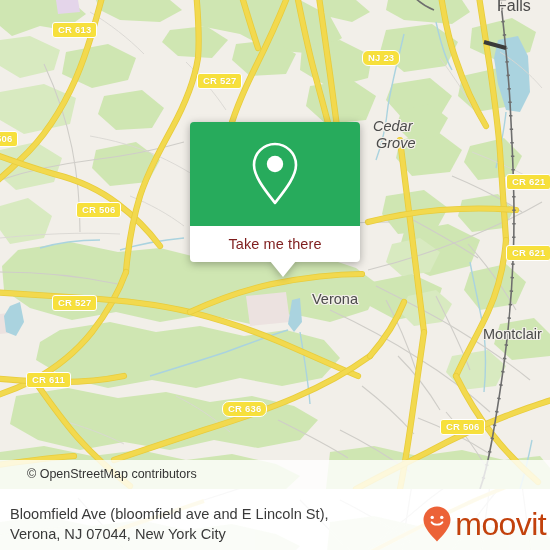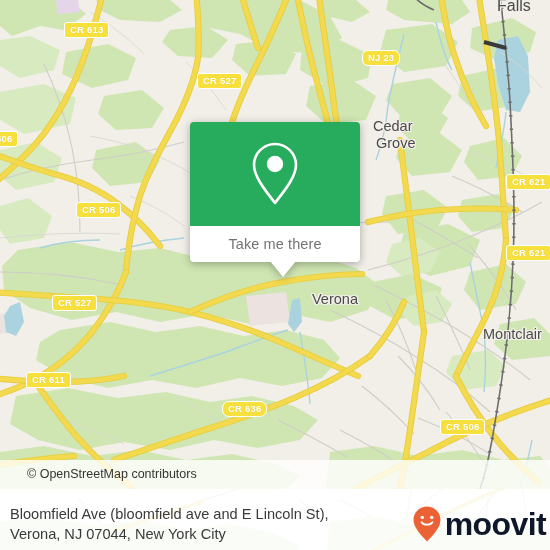--- a/index.html
+++ b/index.html
@@ -56,21 +56,21 @@
   .place {
     position: absolute;
     color: #4b4b4b;
     font-size: 14.5px;
     line-height: 16px;
     white-space: nowrap;
     text-shadow:
       -1.4px 0 #f2efe9, 1.4px 0 #f2efe9, 0 -1.4px #f2efe9, 0 1.4px #f2efe9,
       -1px -1px #f2efe9, 1px -1px #f2efe9, -1px 1px #f2efe9, 1px 1px #f2efe9;
   }
-  .place.two-line { line-height: 15px; }
+  .place.two-line { line-height: 15px; font-style: italic; }
 
   
   #attribution {
     position: absolute;
     left: 0;
     bottom: 0;
     width: 550px;
     height: 29px;
     background: rgba(255,255,255,0.80);
     color: #333333;
@@ -105,21 +105,21 @@
     width: 170px;
     height: 36px;
     background: #ffffff;
     border-radius: 0 0 4px 4px;
     display: flex;
     align-items: center;
     justify-content: center;
     box-sizing: border-box;
   }
   #popup-label {
-    color: #737373;
+    color: #7f1d1d;
     font-size: 14.5px;
     letter-spacing: 0.1px;
   }
   #popup-tail {
     position: absolute;
     left: 80px;
     top: 35px;
     width: 0; height: 0;
     border-left: 13px solid transparent;
     border-right: 13px solid transparent;
@@ -160,23 +160,23 @@
     line-height: 20px;
     max-width: 380px;
   }
   #footer-address .line { display: block; white-space: nowrap; }
   #moovit-logo {
     display: flex;
     align-items: center;
     gap: 3px;
   }
   #moovit-wordmark {
-    color: #0f172a;
+    color: #c2410c;
     font-size: 32px;
-    font-weight: bold;
+    font-weight: normal;
     letter-spacing: -0.6px;
     line-height: 32px;
   }
 </style>
 </head>
 <body>
 
 <div id="screen">
 
   <div id="map">
@@ -367,21 +367,21 @@
       </g>
 
       <g>
         <path class="rail" d="M500,-6 C504,30 508,66 510,102 C512,140 514,178 514,216 C514,254 512,292 508,330 C504,368 498,406 492,440 C488,462 484,478 480,489"></path>
         <path class="rail-tick" d="M500,-6 C504,30 508,66 510,102 C512,140 514,178 514,216 C514,254 512,292 508,330 C504,368 498,406 492,440 C488,462 484,478 480,489"></path>
         <path class="rail" d="M410,-8 C416,0 424,6 434,10"></path>
         <path stroke="#3a3a3a" stroke-width="4" fill="none" d="M484,42 L506,48"></path>
       </g>
     </svg>
 
-    <div class="shield" style="left:52px;  top:22px;margin-left:12px;">CR 613</div>
+    <div class="shield" style="left:52px;  top:22px;">CR 613</div>
     <div class="shield" style="left:197px; top:73px;">CR 527</div>
     <div class="shield" style="left:362px; top:50px;border-radius:6px;">NJ 23</div>
     <div class="shield" style="left:-10px; top:131px;">506</div>
     <div class="shield" style="left:506px; top:174px;">CR 621</div>
     <div class="shield" style="left:76px;  top:202px;">CR 506</div>
     <div class="shield" style="left:506px; top:245px;">CR 621</div>
     <div class="shield" style="left:52px;  top:295px;">CR 527</div>
     <div class="shield" style="left:26px;  top:372px;">CR 611</div>
     <div class="shield" style="left:222px; top:401px;border-radius:7px;">CR 636</div>
     <div class="shield" style="left:440px; top:419px;">CR 506</div>

